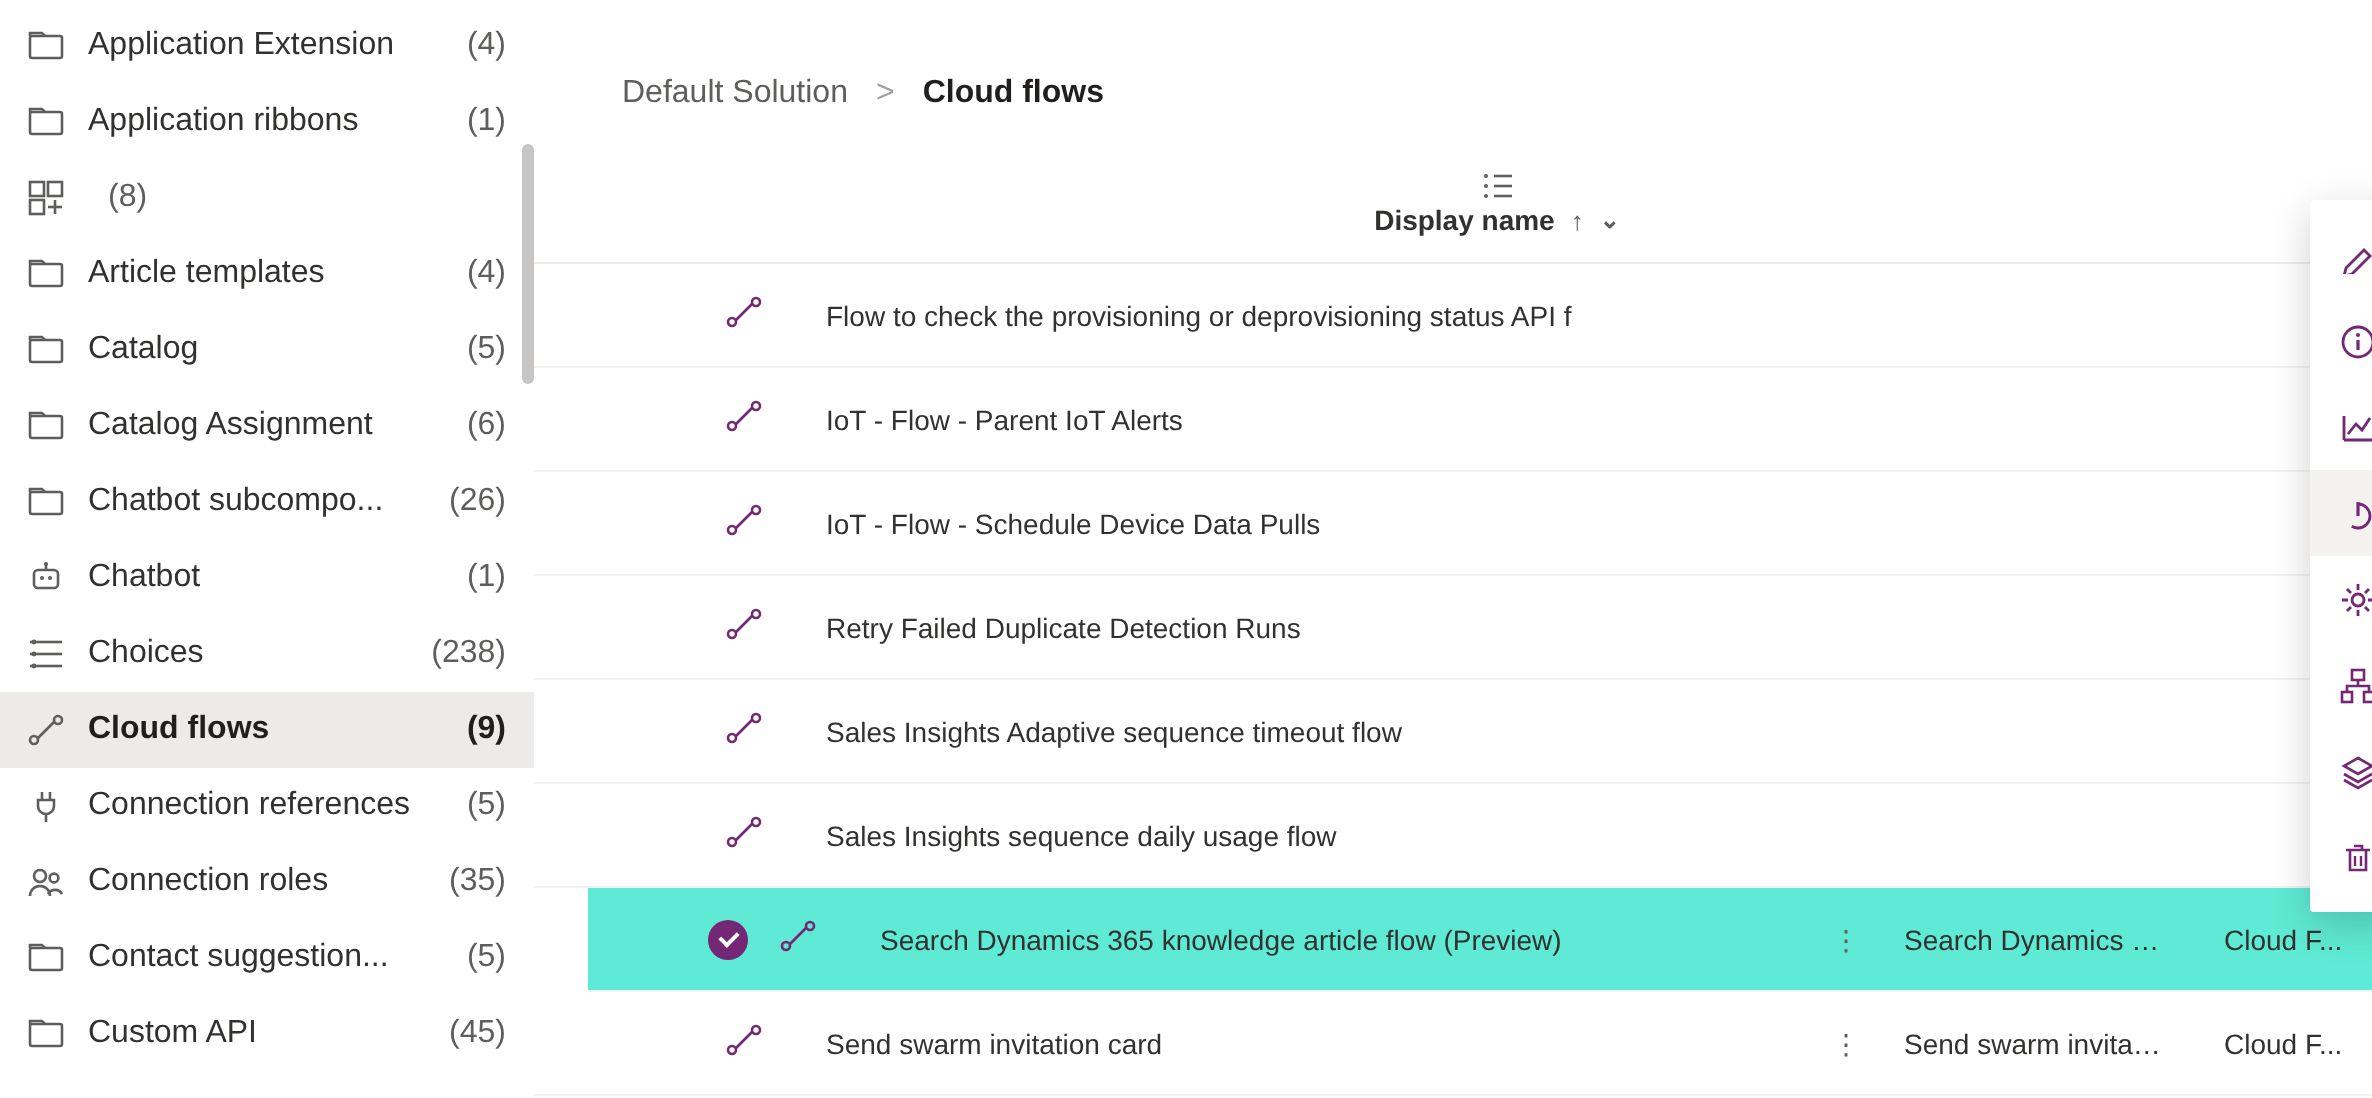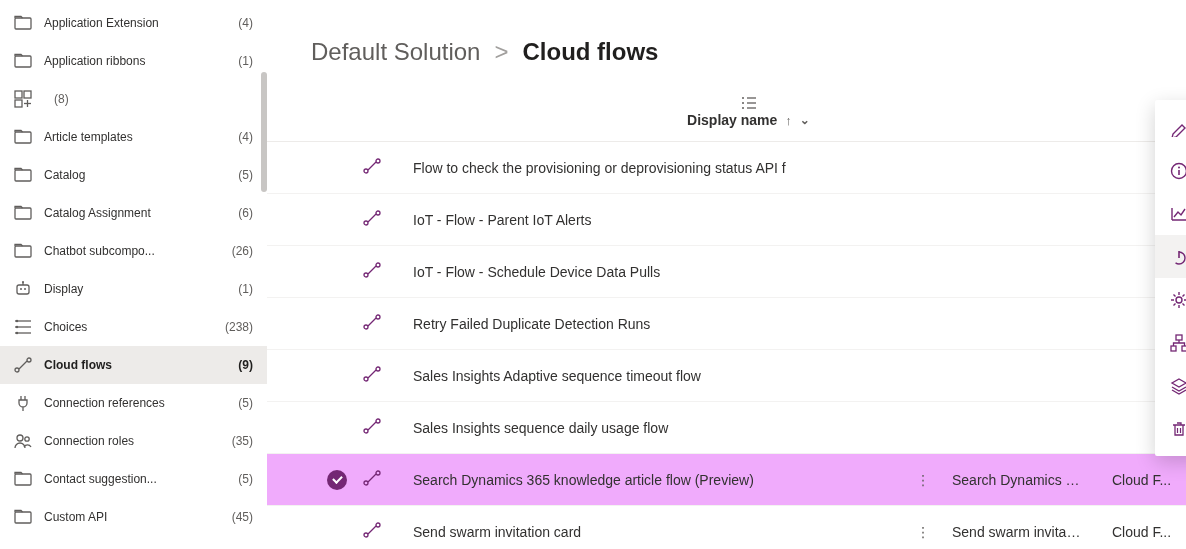--- a/index.html
+++ b/index.html
@@ -4,50 +4,50 @@
 <style>
 * { box-sizing: border-box; margin: 0; padding: 0; font-family: "Segoe UI", -apple-system, sans-serif; }
 body { width: 1186px; height: 549px; overflow: hidden; background: #fff; color: #323130; position: relative; }
 
 .layout { display: flex; height: 100%; }
 
 
 .sidebar { width: 267px; height: 100%; overflow: hidden; position: relative; }
 .sidebar-scrollbar { position: absolute; right: 0; top: 72px; width: 6px; height: 120px; background: #c8c6c4; border-radius: 3px; }
 .sidebar-list { list-style: none; padding-top: 4px; }
-.sidebar-item { display: flex; align-items: center; height: 38px; padding: 0 14px; cursor: pointer; color: #323130; font-size: 12px; }
+.sidebar-item { display: flex; align-items: center; height: 38px; padding: 0 14px; cursor: pointer; color: #323130; font-size: 16px; }
 .sidebar-item.selected { background: #edebe9; font-weight: 600; color: #201f1e; }
 .sidebar-item .icon { width: 18px; height: 18px; margin-right: 12px; flex: 0 0 18px; color: #605e5c; display:flex; align-items:center; justify-content:center;}
 .sidebar-item .label { flex: 1 1 auto; white-space: nowrap; overflow: hidden; text-overflow: ellipsis; }
 .sidebar-item .count { margin-left: 10px; color: #605e5c; }
 .sidebar-item.selected .count { color: #201f1e; }
 
 
 .main { flex: 1 1 auto; padding: 0; position: relative; }
-.breadcrumb { padding: 38px 0 0 44px; display: flex; align-items: baseline; gap: 14px; font-size: 24px; color: #605e5c; }
+.breadcrumb { padding: 38px 0 0 44px; display: flex; align-items: baseline; gap: 14px; font-size: 16px; color: #605e5c; }
 .breadcrumb .root { font-weight: 400; }
 .breadcrumb .sep { color: #a19f9d; }
 .breadcrumb .leaf { color: #201f1e; font-weight: 600; }
 
 .table-wrap { margin-top: 28px; }
 .col-header { display: flex; align-items: center; height: 48px; padding-left: 44px; border-bottom: 1px solid #edebe9; color: #323130; font-weight:600; font-size:14px;flex-direction:column;}
 .col-header .chk { width: 52px; display:flex; justify-content:center; }
 .col-header .typecol { width: 50px; }
 .col-header .namecol { display:flex; align-items:center; gap:8px; }
 .col-header .sort-arrow { color:#605e5c; font-size:13px;}
 .col-header .chev { color:#605e5c; font-size:12px;}
 
 .row { display:flex; align-items:center; height:52px; padding-left:44px; border-bottom:1px solid #f3f2f1; font-size:14px; color:#323130; }
 .row .chk { width:52px; display:flex; justify-content:center;}
 .row .typecol { width:50px; color:#742774; display:flex; align-items:center;}
 .row .namecol { flex: 1 1 auto; padding-right: 12px; white-space:nowrap; overflow:hidden; text-overflow:ellipsis;}
 .row .actions { width:58px; display:flex; justify-content:center; color:#605e5c; cursor:pointer;}
 .row .col2 { width:160px; white-space:nowrap; overflow:hidden; text-overflow:ellipsis; color:#323130; padding-right:28px;}
 .row .col3 { width:74px; white-space:nowrap; overflow:hidden; text-overflow:ellipsis; color:#323130; }
-.row.selected { background:#f0abfc; }
+.row.selected { background:#5eead4;margin-left:27px; }
 
 .radio { width:20px; height:20px; border-radius:50%; background:#742774; display:flex; align-items:center; justify-content:center; }
 .radio::after{ content:""; width:7px; height:4px; border-left:2px solid #fff; border-bottom:2px solid #fff; transform:rotate(-45deg) translate(1px,-1px);}
 
 
 .context-menu { position:absolute; top:100px; left:888px; width:272px; background:#fff; box-shadow:0 6px 20px rgba(0,0,0,0.18); border-radius:2px; padding:6px 0; z-index:10;}
 .menu-item { display:flex; align-items:center; height:43px; padding:0 14px; font-size:14px; color:#323130; cursor:pointer; position:relative;}
 .menu-item.hovered { background:#f3f2f1; }
 .menu-item.disabled { color:#a19f9d; cursor:default; }
 .menu-item.disabled .micon svg { stroke:#a19f9d; }
@@ -219,21 +219,21 @@
           </span>
   <span class="label">Chatbot subcompo...</span>
   <span class="count">(26)</span>
         </li>
         <li class="sidebar-item">
           <span class="icon">
             <svg width="18" height="18">
               <use href="#i-bot"></use>
             </svg>
           </span>
-  <span class="label">Display</span>
+  <span class="label">Chatbot</span>
   <span class="count">(1)</span>
         </li>
         <li class="sidebar-item">
           <span class="icon">
             <svg width="18" height="18">
               <use href="#i-choices"></use>
             </svg>
           </span>
   <span class="label">Choices</span>
   <span class="count">(238)</span>

